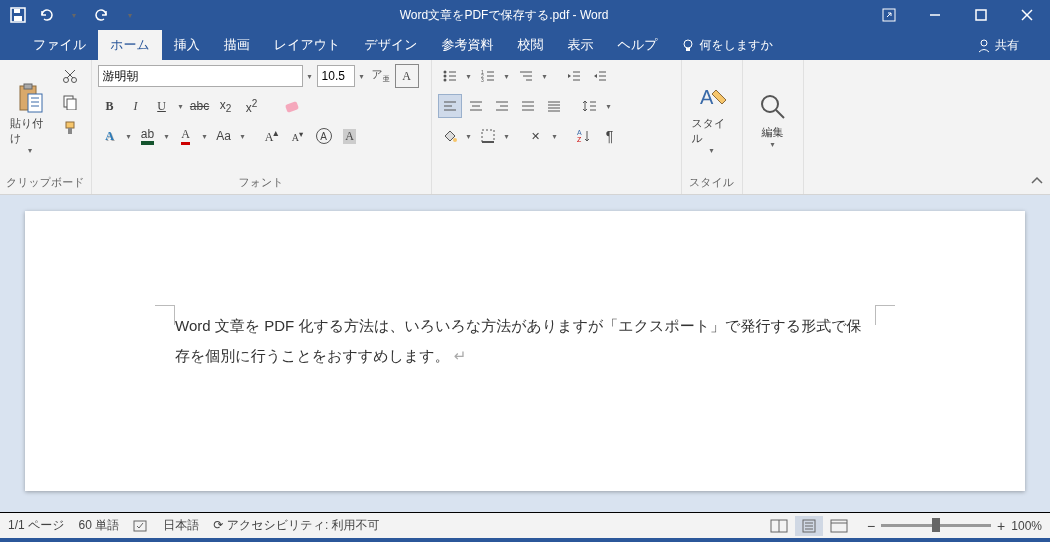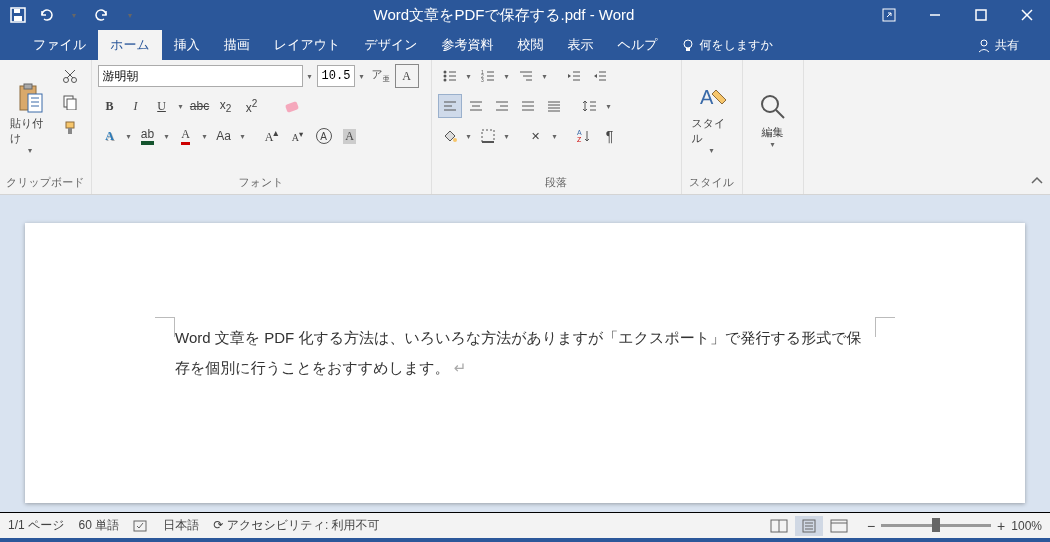--- a/index.html
+++ b/index.html
@@ -1,21 +1,21 @@
 <!DOCTYPE html>
 <html><head>
 <meta charset="utf-8">
 <style>
 * { margin: 0; padding: 0; box-sizing: border-box; font-family: "Meiryo UI", "Yu Gothic UI", sans-serif; }
 body { width: 1050px; height: 542px; background: #2b579a; overflow: hidden; font-size: 12px; color: #444; }
 
 .titlebar { height: 30px; display: flex; align-items: center; color: #fff; }
 .qat { display: flex; align-items: center; gap: 4px; padding-left: 6px; }
 .qat .ic { width: 24px; height: 24px; display: flex; align-items: center; justify-content: center; cursor: pointer; }
-.title-text { flex: 1; text-align: center; font-size: 15px; }
+.title-text { flex: 1; text-align: center; font-size: 12px; }
 .win-controls { display: flex; }
 .win-controls .wc { width: 46px; height: 30px; display: flex; align-items: center; justify-content: center; cursor: pointer; }
 
 .menubar { height: 30px; display: flex; align-items: flex-end; color: #fff; padding: 0 21px; }
 .menubar .tab { padding: 6px 12px; cursor: pointer; font-size: 13px; }
 .menubar .tab.active { background: #f3f3f3; color: #2b579a; }
 .tell-me { display: flex; align-items: center; gap: 4px; padding: 6px 10px; }
 .share { margin-left: auto; padding: 6px 10px; display: flex; align-items: center; gap: 4px; }
 
 .ribbon { background: #f3f3f3; height: 135px; display: flex; border-bottom: 1px solid #d4d4d4; position: relative; }
@@ -29,21 +29,21 @@
 
 .col { display: flex; flex-direction: column; gap: 2px; }
 .row { display: flex; gap: 2px; align-items: center; }
 .btn-sm { width: 24px; height: 24px; display: flex; align-items: center; justify-content: center; cursor: pointer; border: 1px solid transparent; }
 .btn-sm.on { background: #cfdaea; border-color: #9ab0cc; }
 .drop { width: 10px; font-size: 8px; color: #666; text-align: center; cursor: pointer; }
 
 input.combo { height: 22px; border: 1px solid #ababab; background: #fff; padding: 0 4px; font-size: 12px; }
 
 .doc-area { background: #d9e3f0; height: 317px; overflow: auto; padding: 16px; }
-.page { background: #fff; width: 1000px; min-height: 280px; margin: 12px auto; box-shadow: 0 1px 4px rgba(0,0,0,.3); position: relative; padding: 100px 150px 40px; }
+.page { background: #fff; width: 1000px; min-height: 280px; margin: 0 auto; box-shadow: 0 1px 4px rgba(0,0,0,.3); position: relative; padding: 100px 150px 40px; }
 .corner { position: absolute; width: 20px; height: 20px; border: 1px solid #bbb; }
 .corner.tl { top: 94px; left: 130px; border-right: none; border-top: none; rotate: 180deg; }
 .corner.tr { top: 94px; right: 130px; border-left: none; border-top: none; rotate: 180deg; }
 .page-text { font-family: "Yu Mincho", serif; font-size: 15px; line-height: 2; color: #333; }
 
 .statusbar { height: 26px; background: #f3f3f3; border-top: 1px solid #000000; display: flex; align-items: center; padding: 0 8px; font-size: 12px; color: #444; gap: 14px; }
 .statusbar .spacer { flex: 1; }
 .view-btns { display: flex; gap: 2px; }
 .view-btns .vb { width: 28px; height: 20px; display: flex; align-items: center; justify-content: center; cursor: pointer; }
 .view-btns .vb.on { background: #d0d8e4; }
@@ -176,21 +176,21 @@
     </div>
     <div class="group-label">クリップボード</div>
   </div>
 
   <div class="group" style="width:340px">
     <div class="group-body">
       <div class="col" style="width:100%;gap:6px">
         <div class="row">
           <input class="combo" style="width: 205px;" value="游明朝">
           <span class="drop">▾</span>
-          <input class="combo" style="width: 38px; font-family: Liberation Mono, monospace;" value="10.5">
+          <input class="combo" style="width: 38px;" value="10.5">
           <span class="drop">▾</span>
           <div class="btn-sm">
               <span style="font-size:11px">ア<sub style="font-size:7px">亜</sub></span>
             </div>
           <div class="btn-sm" style="border:1px solid #888">
               <span style="font-family:serif">A</span>
             </div>
         </div>
         <div class="row">
           <div class="btn-sm">
@@ -382,21 +382,20 @@
                 <text x="1" y="14" font-size="7" fill="#c00">Z</text>
                 <path d="M11 3 L11 13 M9 11 L11 13 L13 11" stroke="#555" fill="none"></path>
               </svg>
             </div>
           <div class="btn-sm">
               <span style="font-size:14px">¶</span>
             </div>
         </div>
       </div>
     </div>
-    <div class="group-label">段落</div>
   </div>
 
   <div class="group">
     <div class="group-body">
       <div class="btn-lg">
         <svg class="ico" viewBox="0 0 32 32">
             <text x="4" y="22" font-size="20" font-family="serif" fill="#3a6aa8">A</text>
             <path d="M20 8 L30 18 L26 22 L16 12 Z" fill="#f7c66b" stroke="#8b6b3c"></path>
           </svg>
         <span class="lbl">スタイル</span>

